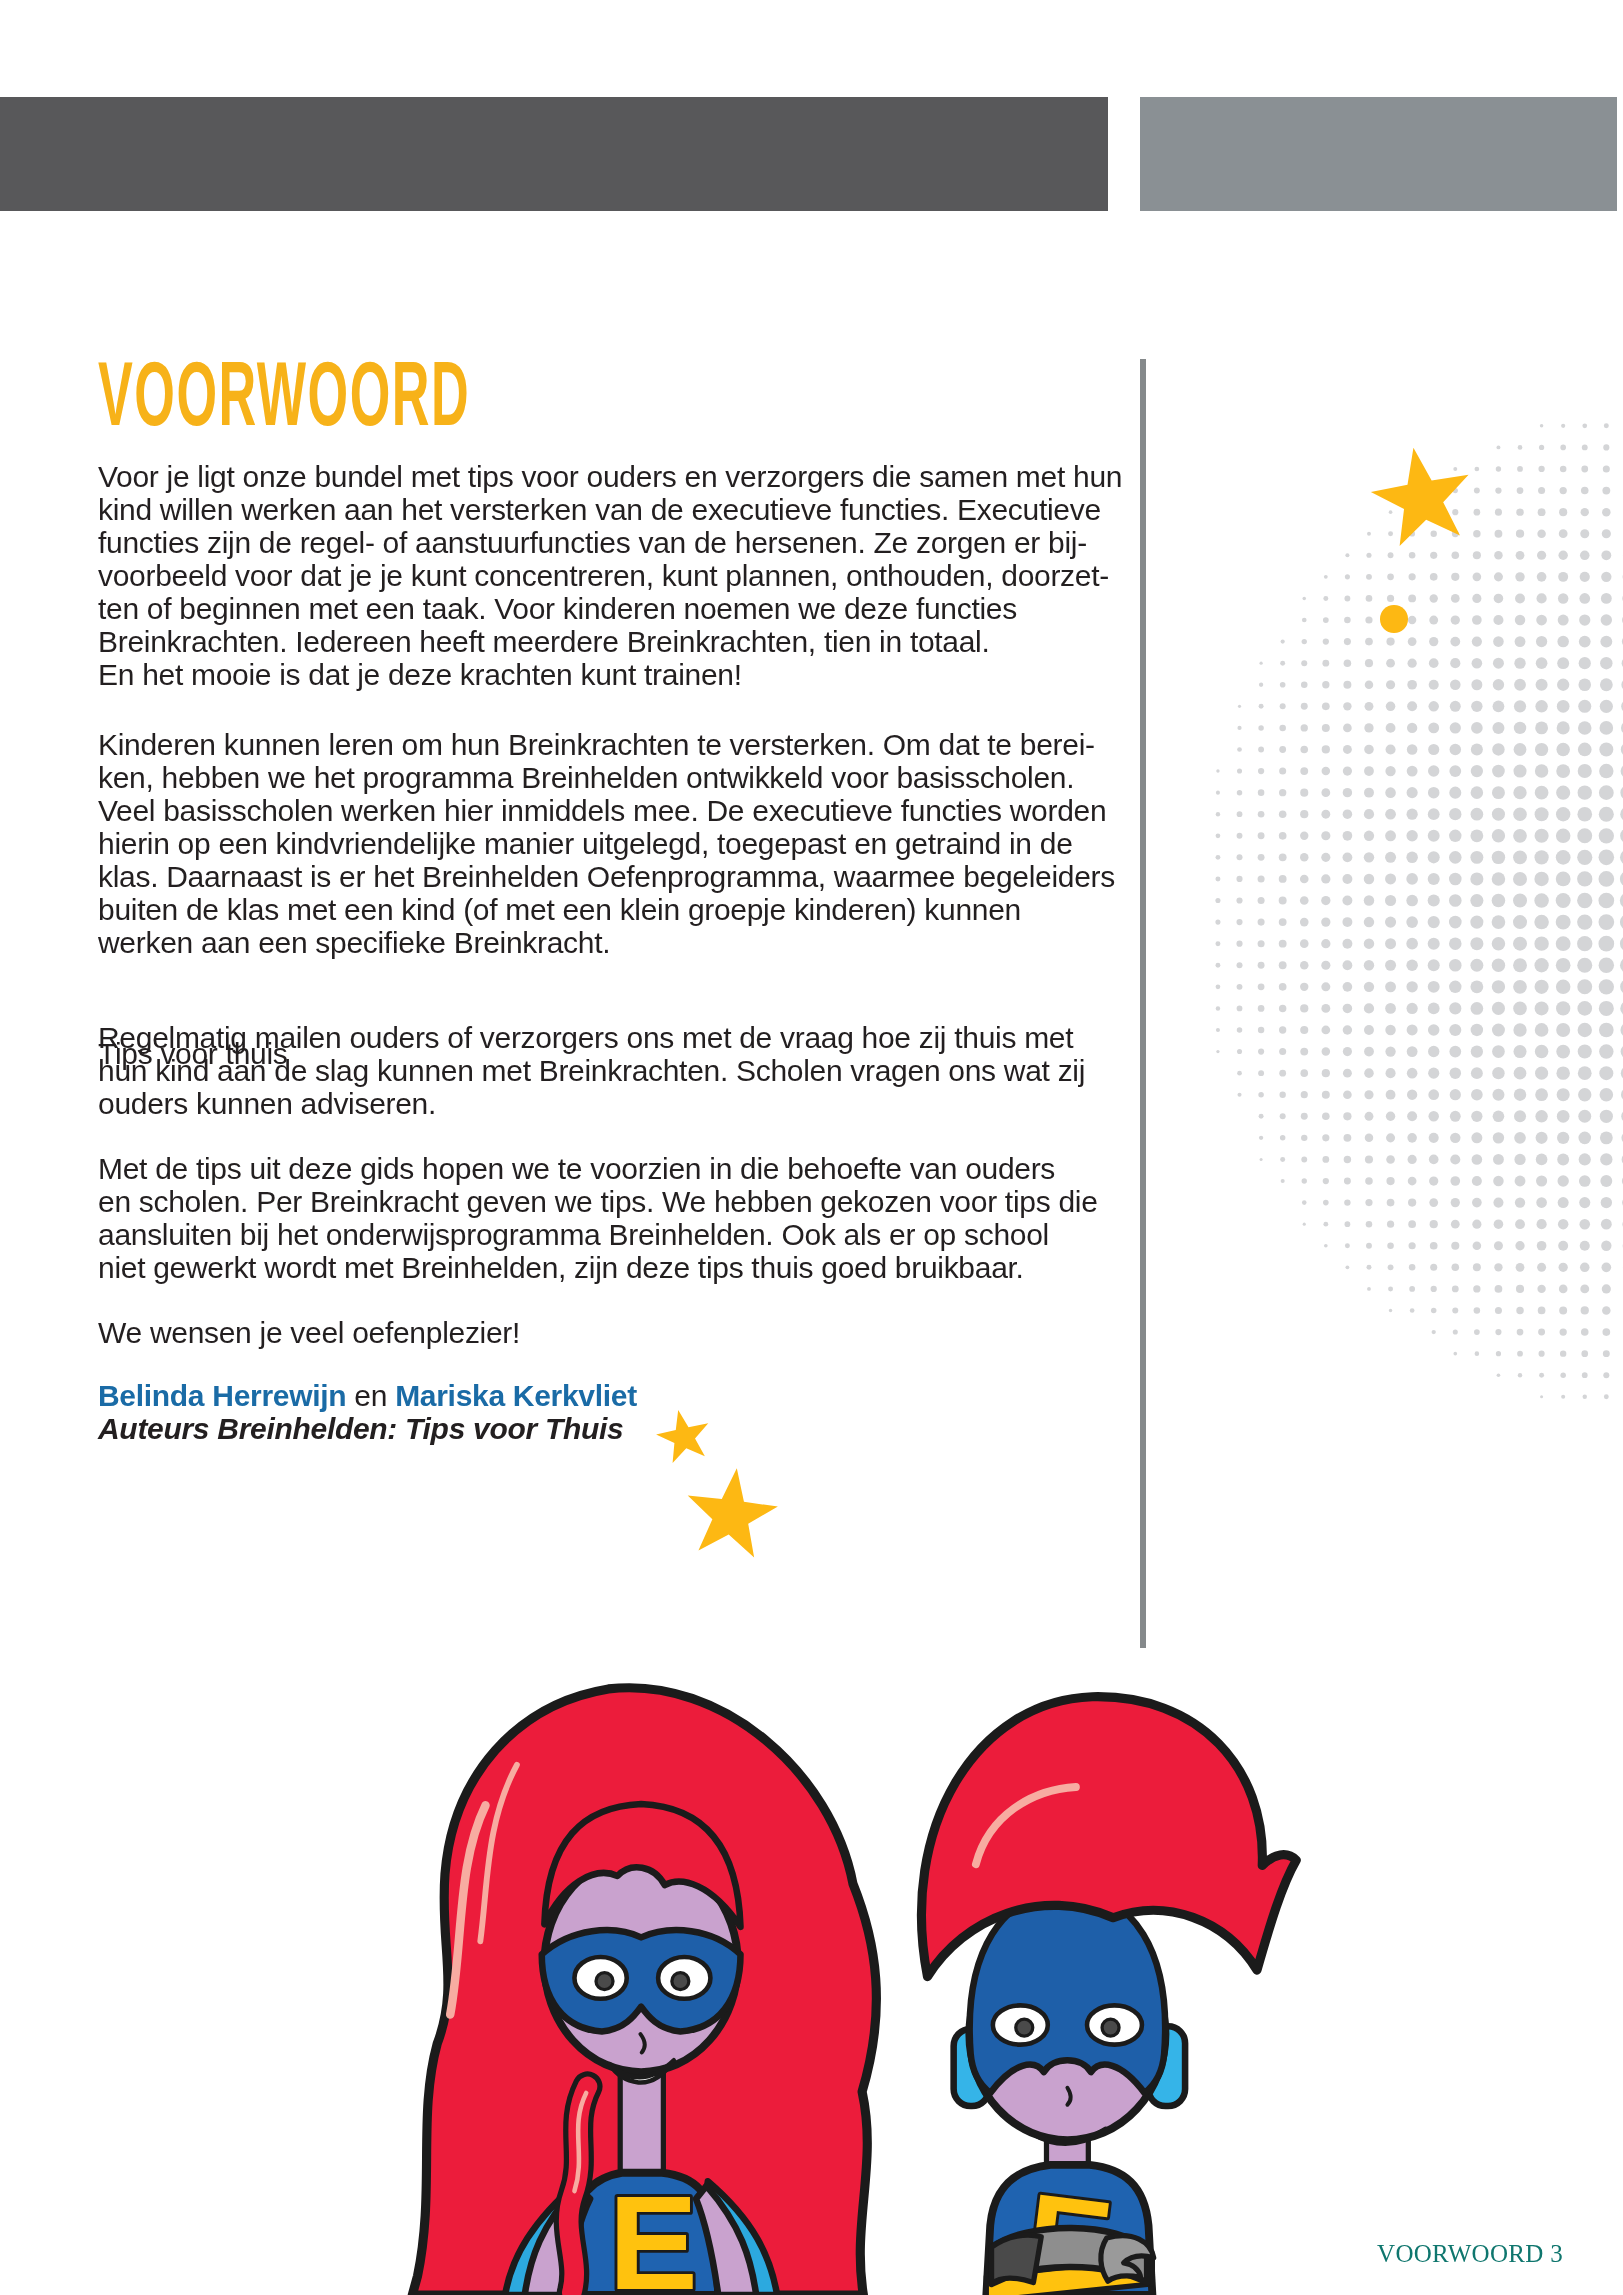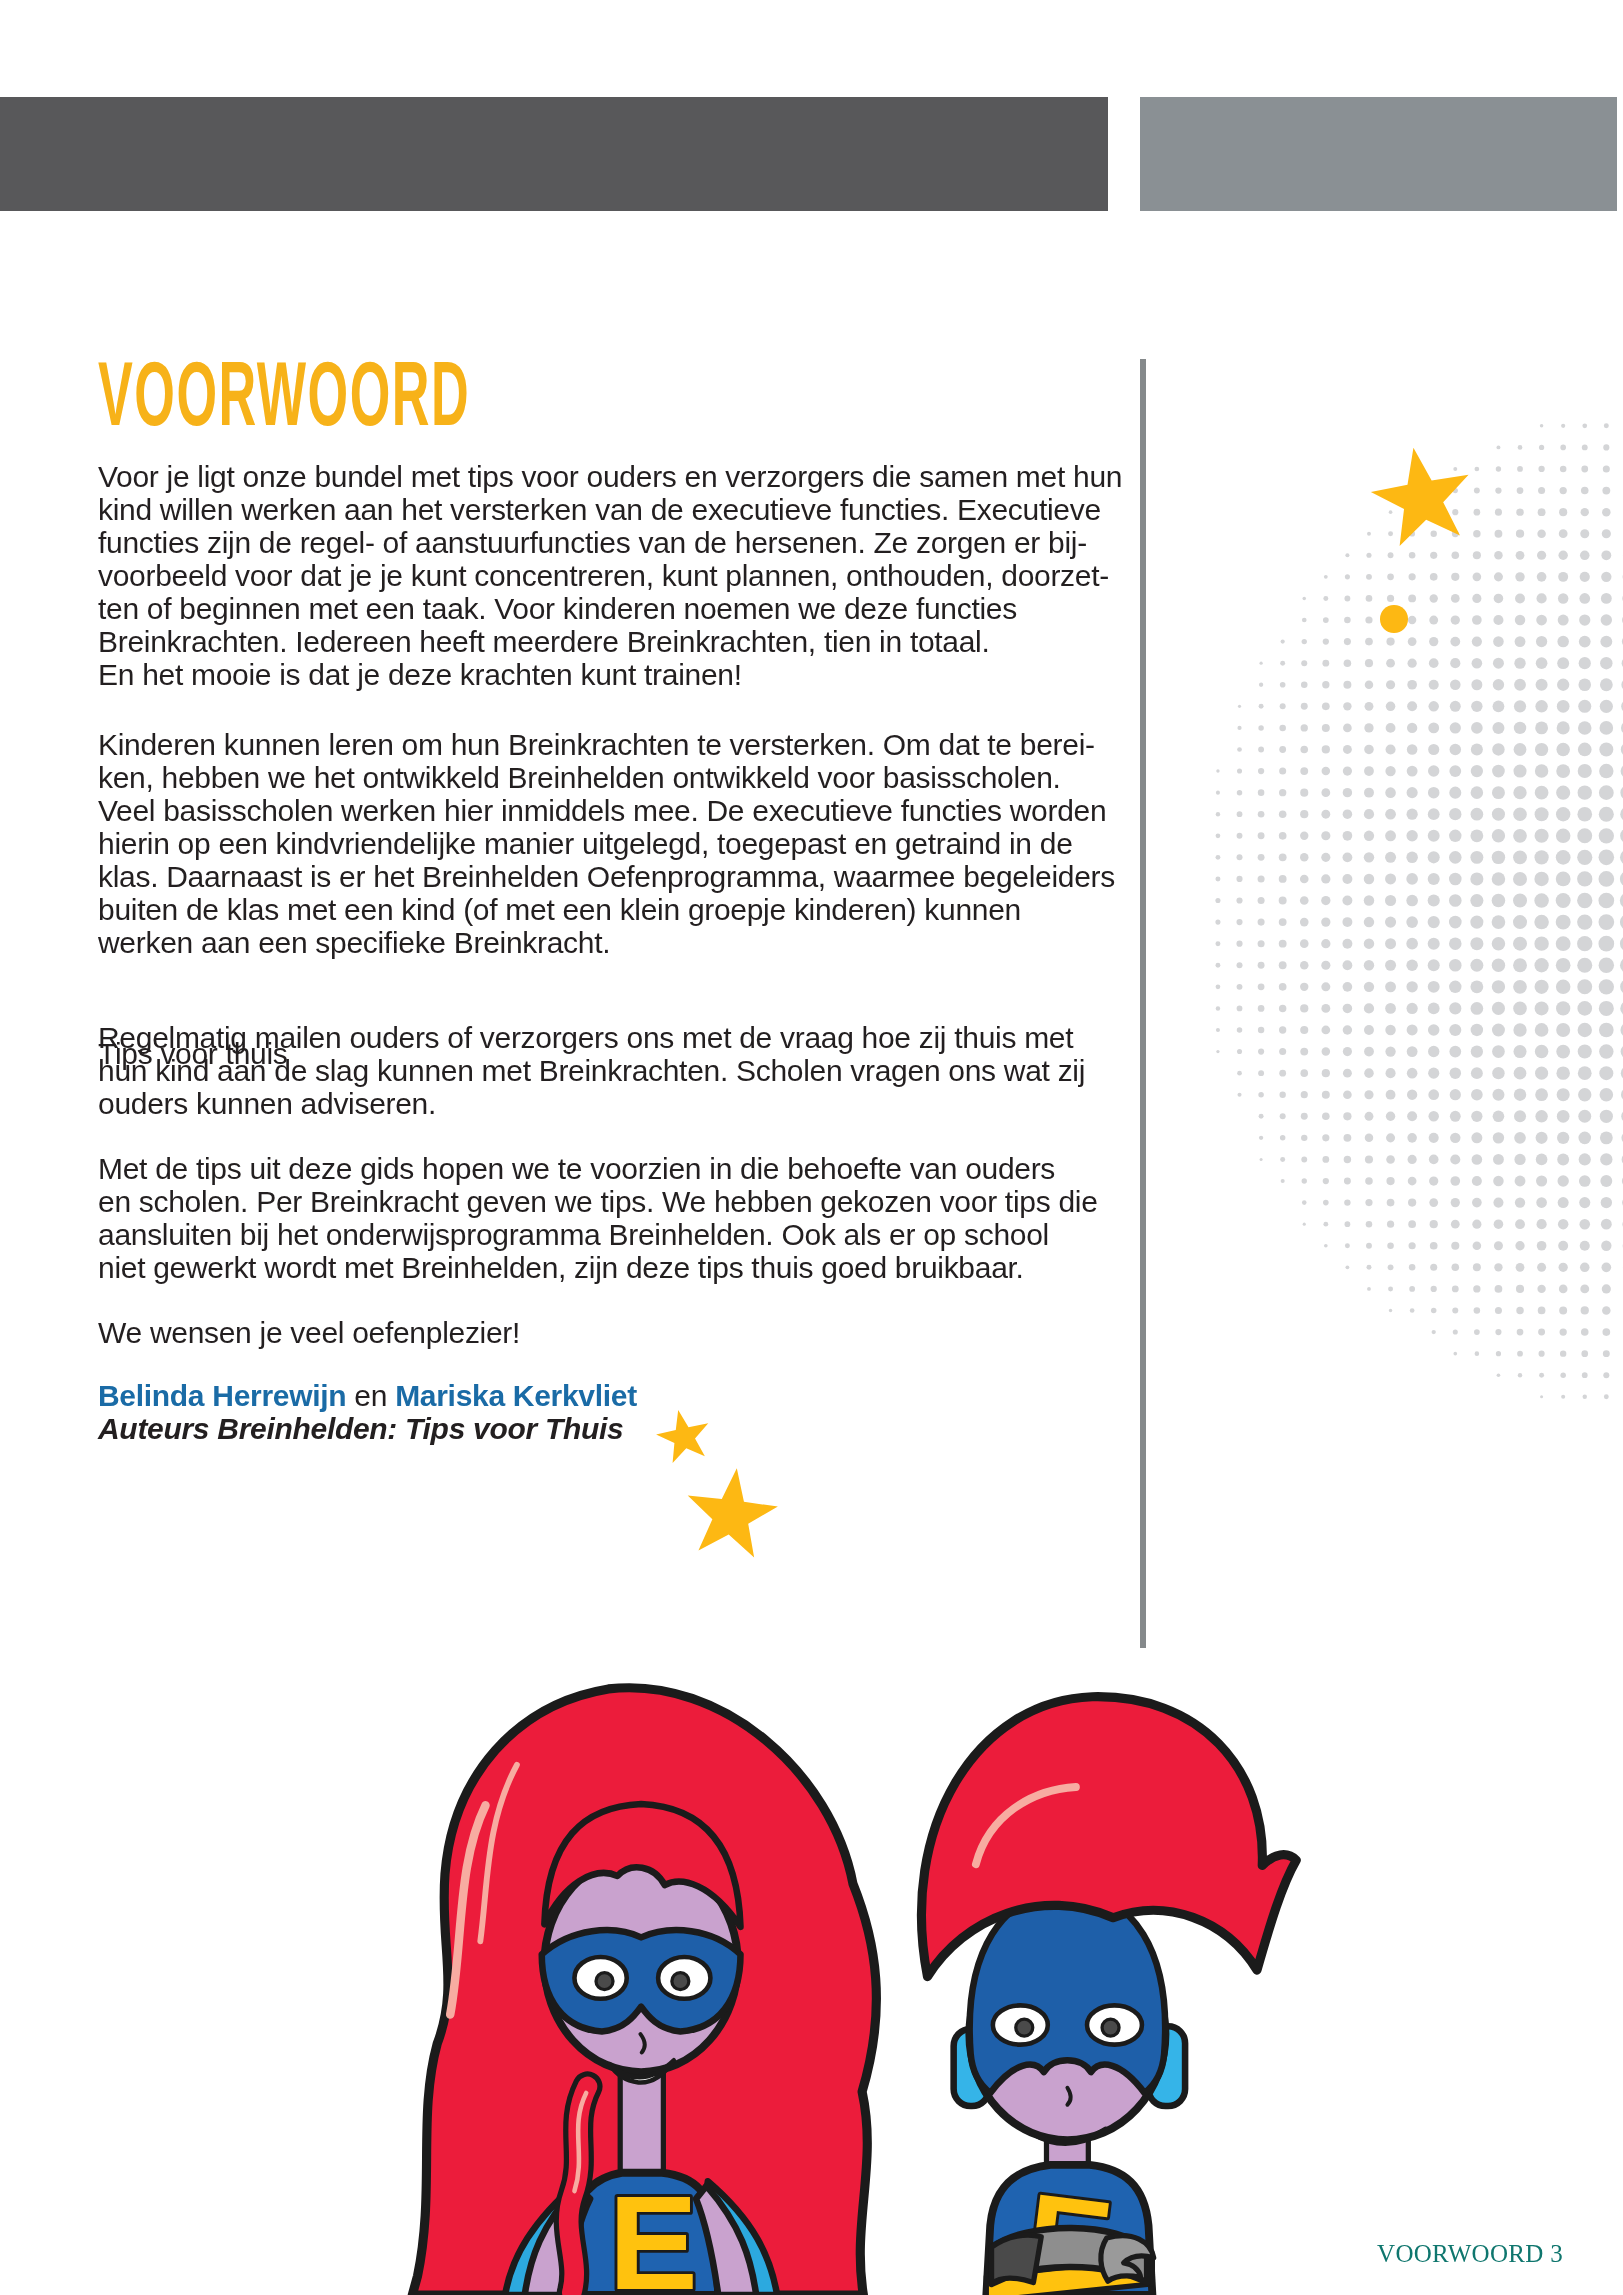--- a/index.html
+++ b/index.html
@@ -801,21 +801,21 @@
   <div class="article-title">VOORWOORD</div>
 
   <div class="para p1"><span>Voor je ligt onze bundel met tips voor ouders en verzorgers die samen met hun
 kind willen werken aan het versterken van de executieve functies. Executieve
 functies zijn de regel- of aanstuurfuncties van de hersenen. Ze zorgen er bij-
 voorbeeld voor dat je je kunt concentreren, kunt plannen, onthouden, doorzet-
 ten of beginnen met een taak. Voor kinderen noemen we deze functies
 </span><span class="b">Breinkrachten</span><span>. Iedereen heeft meerdere Breinkrachten, tien in totaal.
 En het mooie is dat je deze krachten kunt trainen!</span></div>
   <div class="para p2"><span>Kinderen kunnen leren om hun Breinkrachten te versterken. Om dat te berei-
-ken, hebben we het ontwikkeld </span><span class="b">Breinhelden</span><span> ontwikkeld voor basisscholen.
+ken, hebben we het programma </span><span class="b">Breinhelden</span><span> ontwikkeld voor basisscholen.
 Veel basisscholen werken hier inmiddels mee. De executieve functies worden
 hierin op een kindvriendelijke manier uitgelegd, toegepast en getraind in de
 klas. Daarnaast is er het Breinhelden Oefenprogramma, waarmee begeleiders
 buiten de klas met een kind (of met een klein groepje kinderen) kunnen
 werken aan een specifieke Breinkracht.</span></div>
   <div class="para tips-h">Tips voor thuis</div>
   <div class="para tips-p">Regelmatig mailen ouders of verzorgers ons met de vraag hoe zij thuis met
 hun kind aan de slag kunnen met Breinkrachten. Scholen vragen ons wat zij
 ouders kunnen adviseren.</div>
   <div class="para p4">Met de tips uit deze gids hopen we te voorzien in die behoefte van ouders

